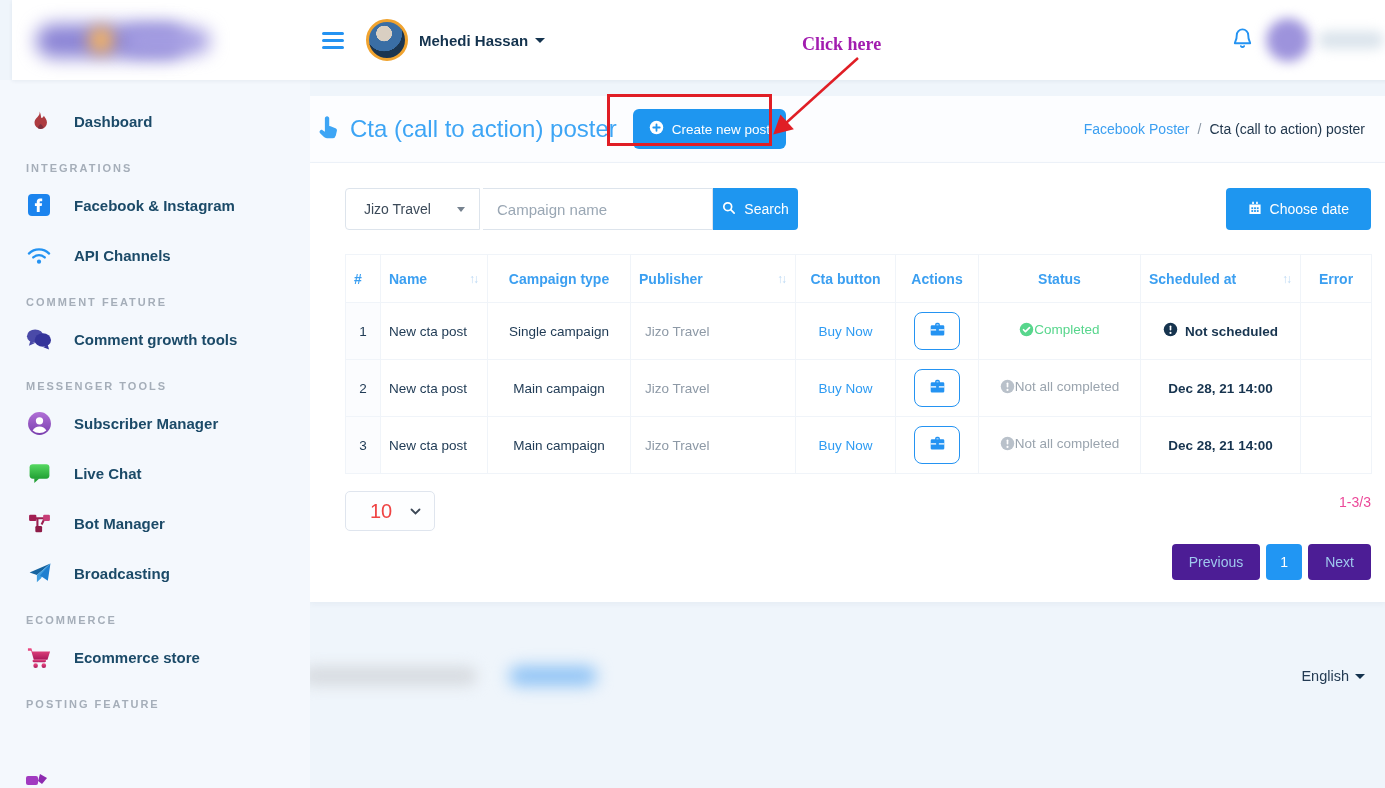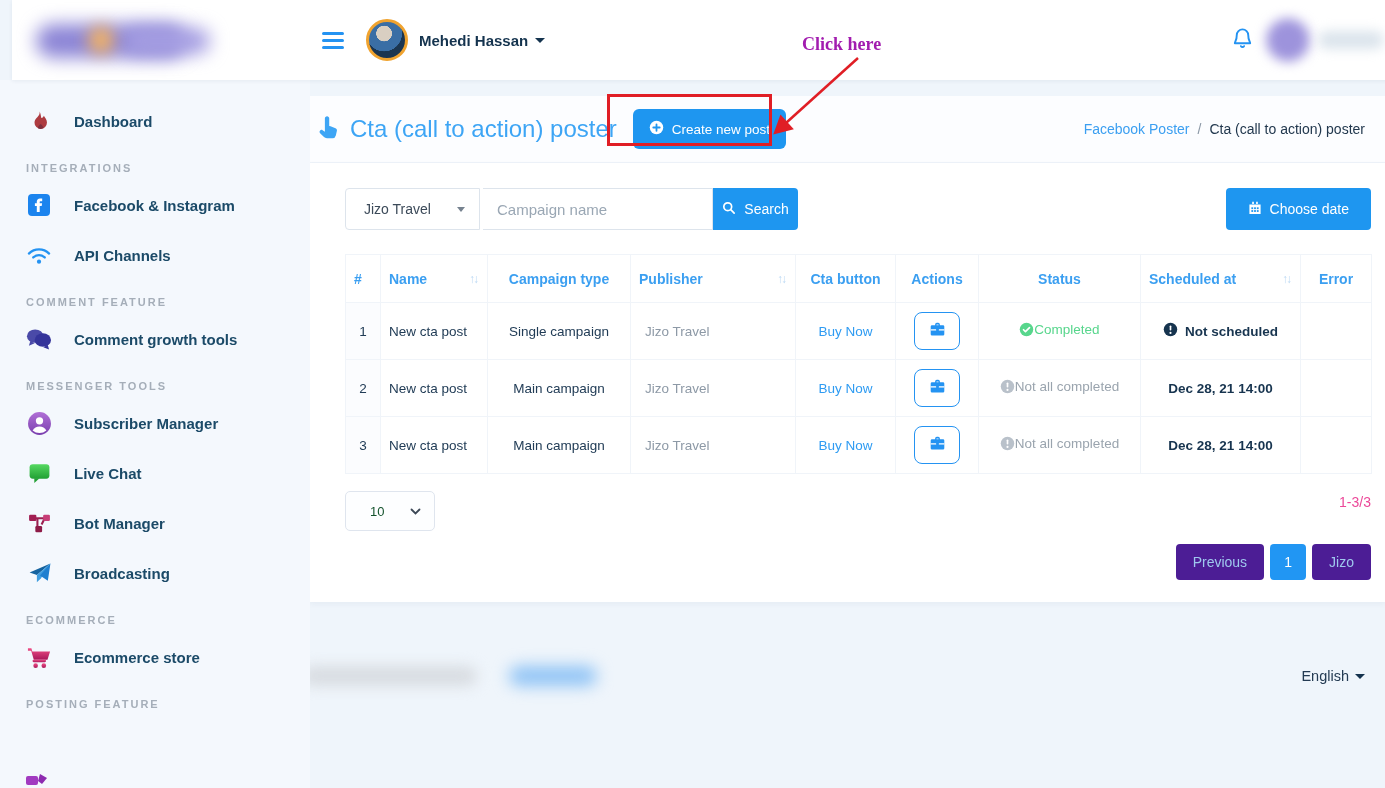--- a/index.html
+++ b/index.html
@@ -93,21 +93,21 @@
   .status-wrap{ display:inline-flex; align-items:flex-start; }
   .status-completed{ color:#57d68c; }
   .status-partial{ color:#9aa4ae; }
   .sched{ font-weight:700; color:#17344f; display:inline-flex; align-items:center; gap:7px; }
   
   .meta-row{ width:1026px; margin-top:17px; display:flex; justify-content:space-between; align-items:flex-start; }
   .sel-pagesize{
     width:90px; height:40px; border:1px solid #dfe5ee; border-radius:5px; background:#fdfeff;
     display:flex; align-items:center; justify-content:space-between; padding:0 13px 0 24px; cursor:pointer;
   }
-  .sel-pagesize .val{ font-size:13px; color:#14532d; }
+  .sel-pagesize .val{ font-size:20px; color:#ef4444; }
   .range-label{ font-size:14px; color:#ec4899; margin-top:3px; }
   .pager{ width:1026px; margin-top:13px; display:flex; justify-content:flex-end; gap:6px; }
   .pg-btn{ height:36px; padding:0 17px; border:none; border-radius:4px; background:#4c1d95; color:#9fc8ee; font-size:14px; cursor:pointer; font-family:"Liberation Sans",sans-serif; }
   .pg-active{ width:36px; padding:0; background:#2196f3; color:#fff; }
   
   .footer{ position:absolute; left:310px; right:0; top:655px; height:42px; display:flex; align-items:center; padding-right:20px; }
   .blur-gray{ width:175px; height:20px; border-radius:10px; background:#d8dce1; filter:blur(7px); margin-left:-8px; }
   .blur-blue{ width:88px; height:20px; border-radius:10px; background:#8fc3f5; filter:blur(8px); margin-left:32px; }
   .lang{ margin-left:auto; display:flex; align-items:center; font-size:14.5px; color:#243b53; cursor:pointer; }
 </style>
@@ -494,21 +494,21 @@
               <path d="M1.5 1.5l4 4 4-4"></path>
             </svg>
         </span>
       </div>
       <span class="range-label">1-3/3</span>
     </div>
 
     <div class="pager">
       <button class="pg-btn">Previous</button>
       <button class="pg-btn pg-active">1</button>
-      <button class="pg-btn">Jizo</button>
+      <button class="pg-btn">Next</button>
     </div>
 
   </section>
 </main>
 
 <footer class="footer">
   <div class="blur-gray"></div>
   <div class="blur-blue"></div>
   <div class="lang">
     <span>English</span>

